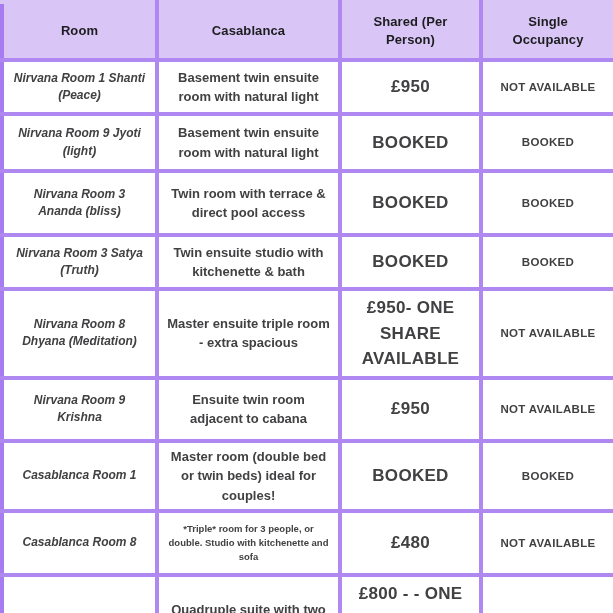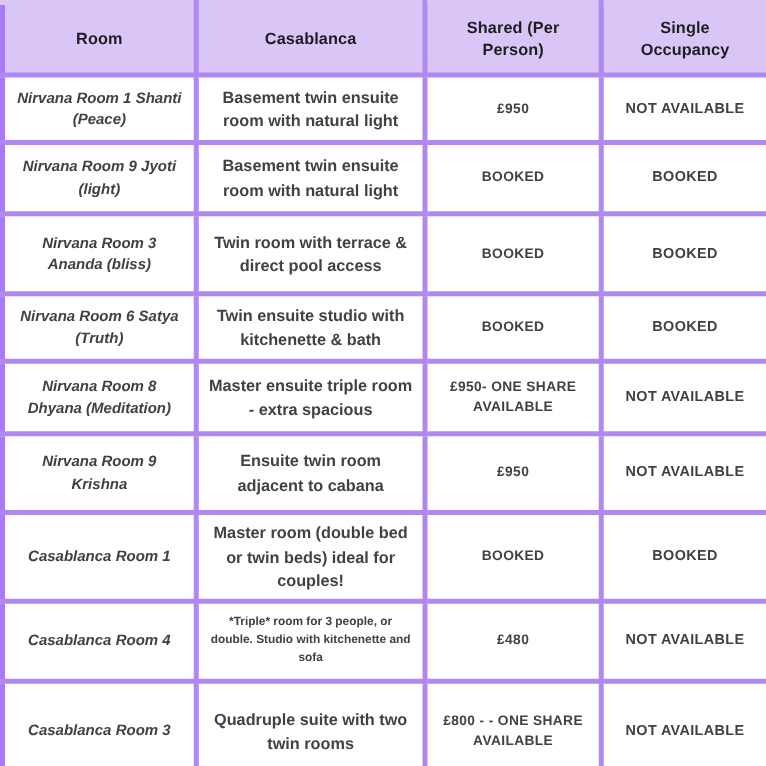--- a/index.html
+++ b/index.html
@@ -59,21 +59,21 @@
     padding: 4px 12px;
     font-style: italic;
   }
   td.c-desc {
     font-size: 13px;
     line-height: 1.5;
     padding: 4px 14px;
   }
   tbody tr:nth-child(8) td.c-desc { font-size: 9.5px; }
   td.c-shared {
-    font-size: 11px;
+    font-size: 17px;
     line-height: 1.5;
     letter-spacing: .3px;
     padding: 4px 10px;
   }
   td.c-single {
     font-size: 11.5px;
     letter-spacing: .3px;
     line-height: 1.4;
   }
   
@@ -119,21 +119,21 @@
         <td class="c-shared">BOOKED</td>
         <td class="c-single">BOOKED</td>
       </tr>
       <tr>
         <td class="c-room">Nirvana Room 3 Ananda (bliss)</td>
         <td class="c-desc">Twin room with terrace &amp; direct pool access</td>
         <td class="c-shared">BOOKED</td>
         <td class="c-single">BOOKED</td>
       </tr>
       <tr>
-        <td class="c-room">Nirvana Room 6 Satya (Truth)</td>
+        <td class="c-room">Nirvana Room 3 Satya (Truth)</td>
         <td class="c-desc">Twin ensuite studio with kitchenette &amp; bath</td>
         <td class="c-shared">BOOKED</td>
         <td class="c-single">BOOKED</td>
       </tr>
       <tr>
         <td class="c-room">Nirvana Room 8 Dhyana (Meditation)</td>
         <td class="c-desc">Master ensuite triple room - extra spacious</td>
         <td class="c-shared">£950- ONE SHARE AVAILABLE</td>
         <td class="c-single">NOT AVAILABLE</td>
       </tr>
@@ -143,21 +143,21 @@
         <td class="c-shared">£950</td>
         <td class="c-single">NOT AVAILABLE</td>
       </tr>
       <tr>
         <td class="c-room">Casablanca Room 1</td>
         <td class="c-desc">Master room (double bed or twin beds) ideal for couples!</td>
         <td class="c-shared">BOOKED</td>
         <td class="c-single">BOOKED</td>
       </tr>
       <tr>
-        <td class="c-room">Casablanca Room 4</td>
+        <td class="c-room">Casablanca Room 8</td>
         <td class="c-desc">*Triple* room for 3 people, or double. Studio with kitchenette and sofa</td>
         <td class="c-shared">£480</td>
         <td class="c-single">NOT AVAILABLE</td>
       </tr>
       <tr>
         <td class="c-room">Casablanca Room 3</td>
         <td class="c-desc">Quadruple suite with two twin rooms</td>
         <td class="c-shared">£800 - - ONE SHARE AVAILABLE</td>
         <td class="c-single">NOT AVAILABLE</td>
       </tr>

